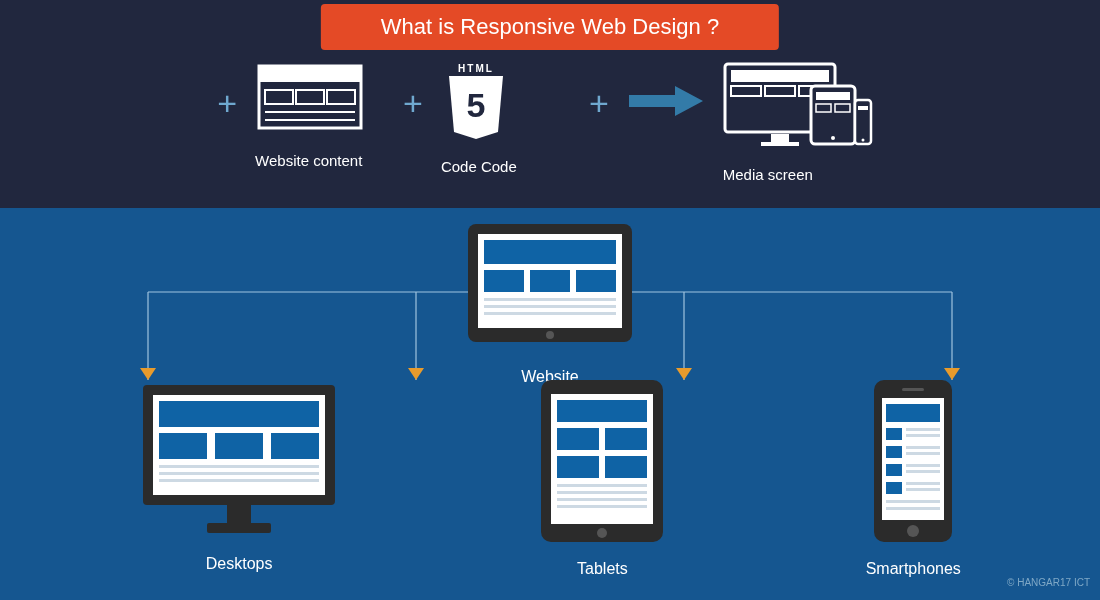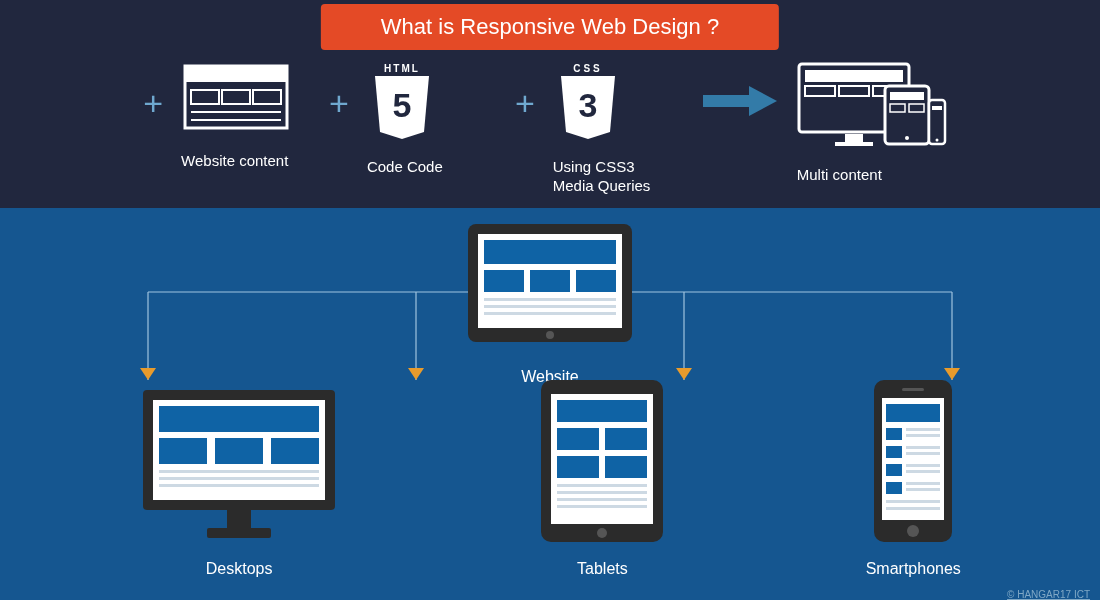--- a/index.html
+++ b/index.html
@@ -64,32 +64,31 @@
     text-align: center;
   }
   .website-label { color: #fff; font-size: 16px; margin-top: 20px; }
   .devices {
     position: absolute;
     bottom: 22px;
     left: 0;
     right: 0;
     display: flex;
     justify-content: space-around;
-    align-items: flex-end;
+    align-items: center;
     padding: 0 40px;
   }
   .device-col { text-align: center; color: #fff; }
   .device-label { font-size: 16px; margin-top: 10px; }
   .copyright {
     position: absolute;
-    bottom: 0;
+    bottom: 12px;
     right: 10px;
     font-size: 10px;
     color: #7fa8c6;
-    text-decoration: underline;
   }
   
   .connectors {
     position: absolute;
     top: 0;
     left: 0;
     width: 1100px;
     height: 392px;
     pointer-events: none;
   }
@@ -124,29 +123,20 @@
       <svg width="70" height="82" viewBox="0 0 70 82">
         <text x="35" y="10" text-anchor="middle" font-family="Arial" font-size="10" font-weight="bold" fill="#fff" letter-spacing="2">HTML</text>
         <path d="M8 14 L62 14 L57 70 L35 77 L13 70 Z" fill="#fff"></path>
         <text x="35" y="55" text-anchor="middle" font-family="Arial" font-size="34" font-weight="bold" fill="#21273e">5</text>
       </svg>
       <div class="eq-label">Code Code</div>
     </div>
 
     <div class="plus">+</div>
 
-    <div class="eq-item">
-      <svg width="70" height="82" viewBox="0 0 70 82">
-        <text x="35" y="10" text-anchor="middle" font-family="Arial" font-size="10" font-weight="bold" fill="#fff" letter-spacing="3">CSS</text>
-        <path d="M8 14 L62 14 L57 70 L35 77 L13 70 Z" fill="#fff"></path>
-        <text x="35" y="55" text-anchor="middle" font-family="Arial" font-size="34" font-weight="bold" fill="#21273e">3</text>
-      </svg>
-      <div class="eq-label" style="white-space:pre-line">Using CSS3
-Media Queries</div>
-    </div>
 
     <svg class="arrow-right" viewBox="0 0 78 34">
       <path d="M2 11 L48 11 L48 2 L76 17 L48 32 L48 23 L2 23 Z" fill="#337ba8"></path>
     </svg>
 
     <div class="eq-item" style="width:160px">
       <svg width="150" height="90" viewBox="0 0 150 90">
 
         <rect x="2" y="2" width="110" height="68" rx="3" fill="none" stroke="#fff" stroke-width="3"></rect>
         <rect x="8" y="8" width="98" height="12" fill="#fff"></rect>
@@ -159,21 +149,21 @@
         <rect x="88" y="24" width="44" height="58" rx="4" fill="#21273e" stroke="#fff" stroke-width="3"></rect>
         <rect x="93" y="30" width="34" height="8" fill="#fff"></rect>
         <rect x="93" y="42" width="15" height="8" fill="none" stroke="#fff" stroke-width="1.5"></rect>
         <rect x="112" y="42" width="15" height="8" fill="none" stroke="#fff" stroke-width="1.5"></rect>
         <circle cx="110" cy="76" r="2" fill="#fff"></circle>
 
         <rect x="132" y="38" width="16" height="44" rx="3" fill="#21273e" stroke="#fff" stroke-width="2.5"></rect>
         <rect x="135" y="44" width="10" height="4" fill="#fff"></rect>
         <circle cx="140" cy="78" r="1.5" fill="#fff"></circle>
       </svg>
-      <div class="eq-label">Multi content</div>
+      <div class="eq-label">Media screen</div>
     </div>
 
   </div>
 </div>
 
 <div class="bottom">
 
   <svg class="connectors" viewBox="0 0 1100 392">
     <g stroke="#9fc4e0" stroke-width="1.2" fill="none">
 

